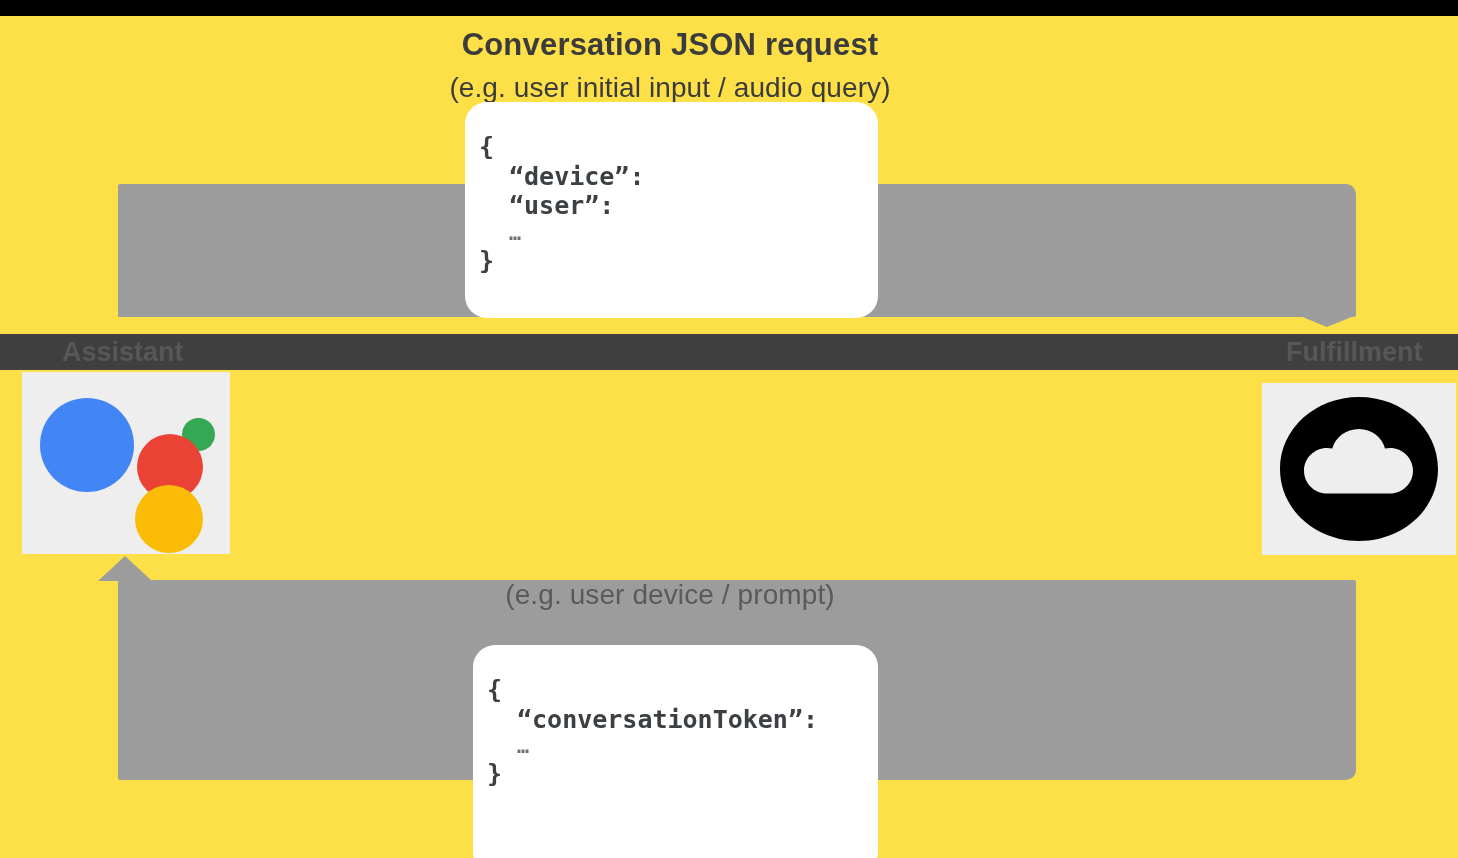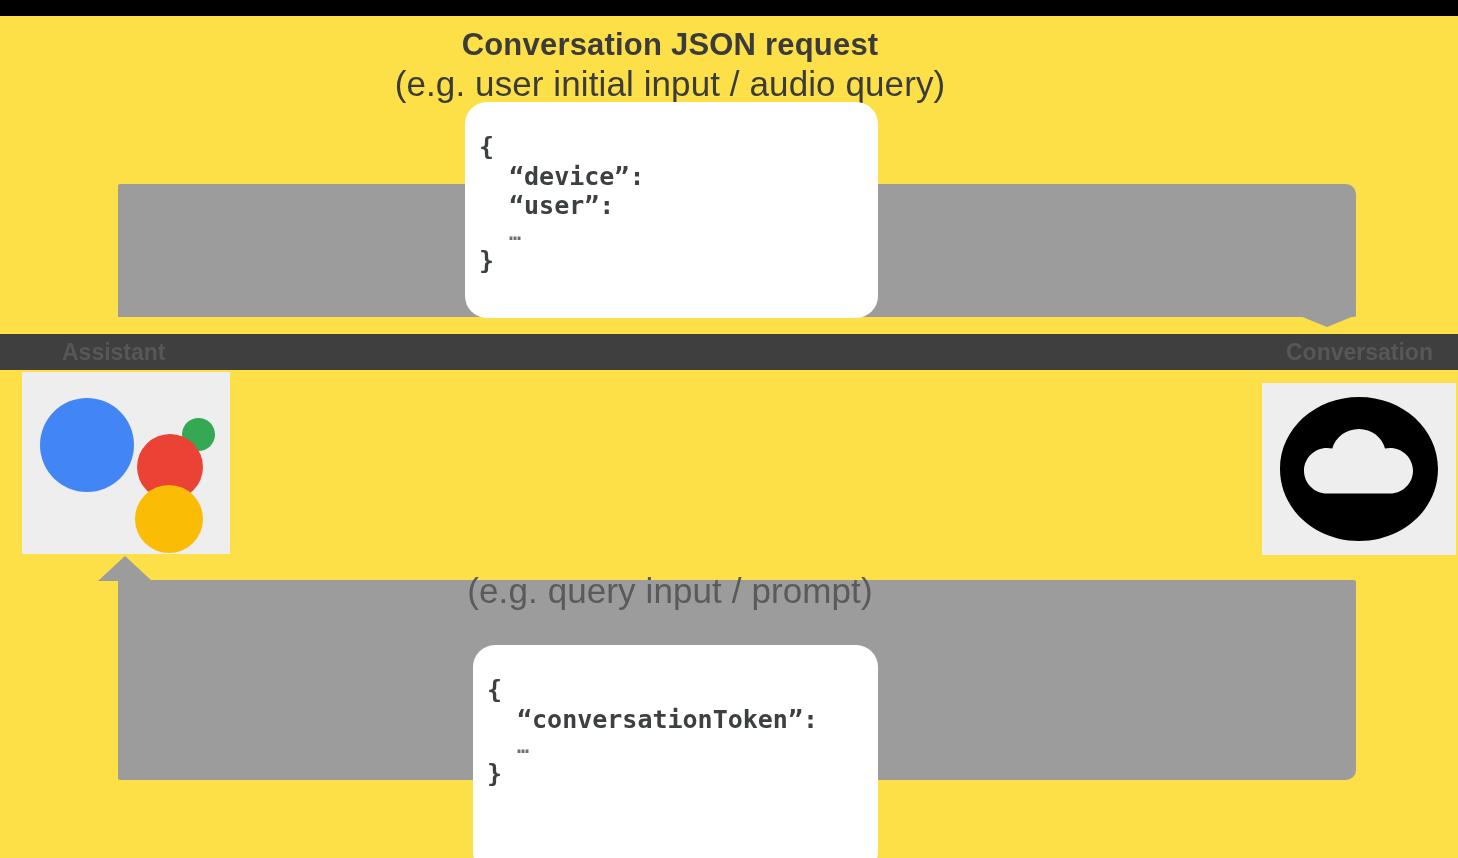--- a/index.html
+++ b/index.html
@@ -31,24 +31,24 @@
     white-space: nowrap;
   }
   .caption .cap-line1 {
     display: block;
     font-size: 31px;
     font-weight: 700;
     letter-spacing: 0.2px;
   }
   .caption .cap-line2 {
     display: block;
-    font-size: 35px;
+    font-size: 28px;
     font-weight: 400;
     letter-spacing: 0.1px;
-    margin-top: 4px;
+    margin-top: 12px;
   }
   #caption-top {
     left: 330px;
     top: 12px;
     width: 680px;
     color: #3b3b3b;
     z-index: 7;
   }
   #caption-bottom {
     left: 330px;
@@ -111,21 +111,21 @@
     width: 1458px;
     height: 36px;
     background: #3f3f3f;
     z-index: 4;
   }
   .rail-label {
     position: absolute;
     top: 318px;
     height: 36px;
     line-height: 36px;
-    font-size: 23px;
+    font-size: 27px;
     font-weight: 700;
     color: #575757;
     z-index: 5;
     white-space: nowrap;
   }
   #label-assistant { left: 62px; }
   #label-fulfillment { left: 1286px; }
 
   
   .icon-tile {
@@ -215,21 +215,21 @@
   <div class="json-card" id="json-card-request">
     <span class="json-line">{</span>
     <span class="json-line json-indent">“device”:</span>
     <span class="json-line json-indent">“user”:</span>
     <span class="json-ellipsis">…</span>
     <span class="json-line">}</span>
   </div>
 
   <div id="center-rail"></div>
   <div class="rail-label" id="label-assistant">Assistant</div>
-  <div class="rail-label" id="label-fulfillment">Conversation</div>
+  <div class="rail-label" id="label-fulfillment">Fulfillment</div>
 
   <div class="icon-tile" id="tile-assistant">
     <span class="dot" id="assistant-dot-blue"></span>
     <span class="dot" id="assistant-dot-green"></span>
     <span class="dot" id="assistant-dot-red"></span>
     <span class="dot" id="assistant-dot-yellow"></span>
   </div>
 
   <div class="icon-tile" id="tile-fulfillment">
     <svg id="cloud-icon" viewBox="0 0 158 144">
@@ -251,21 +251,21 @@
         C108.3 50.9 106.6 51.1 105 51.4
         C102.3 40.3 91.6 32 79 32
         Z"></path>
     </svg>
   </div>
 
   <div class="band" id="band-bottom"></div>
   <div class="arrow-head" id="arrow-bottom-head"></div>
 
   <div class="caption" id="caption-bottom">
-    <span class="cap-line2">(e.g. query input / prompt)</span>
+    <span class="cap-line2">(e.g. user device / prompt)</span>
   </div>
 
   <div class="json-card" id="json-card-response">
     <span class="json-line">{</span>
     <span class="json-line json-indent">“conversationToken”:</span>
     <span class="json-ellipsis">…</span>
     <span class="json-line">}</span>
   </div>
 
 </div>

